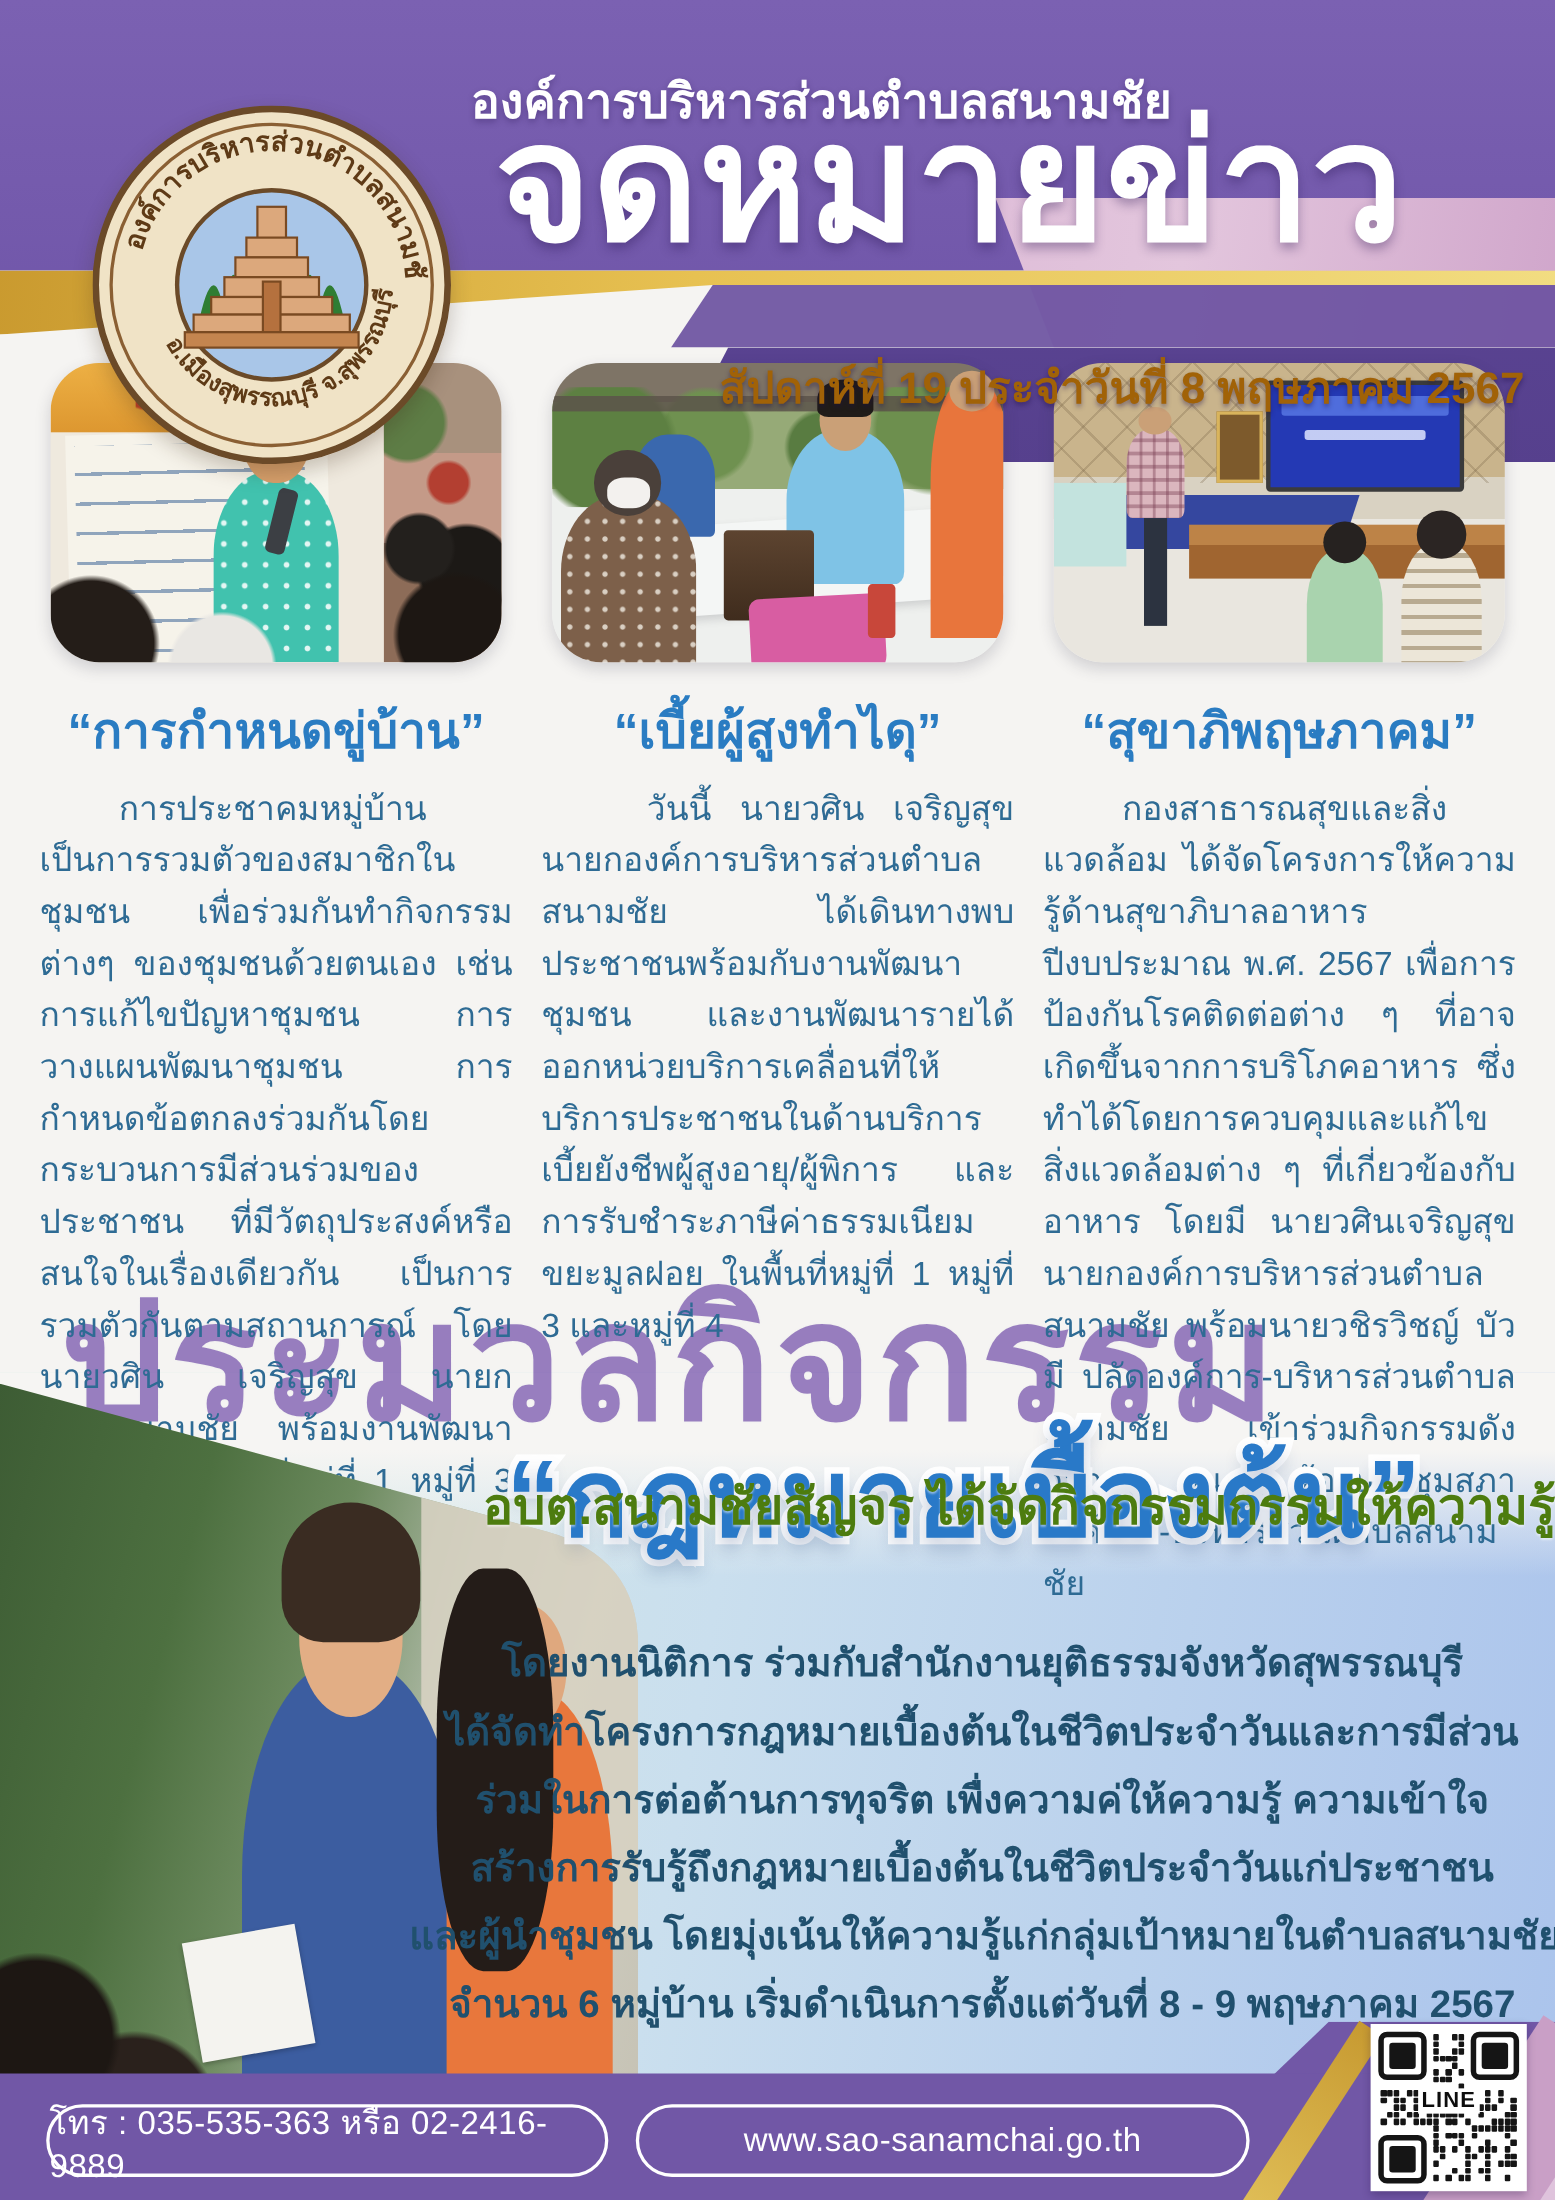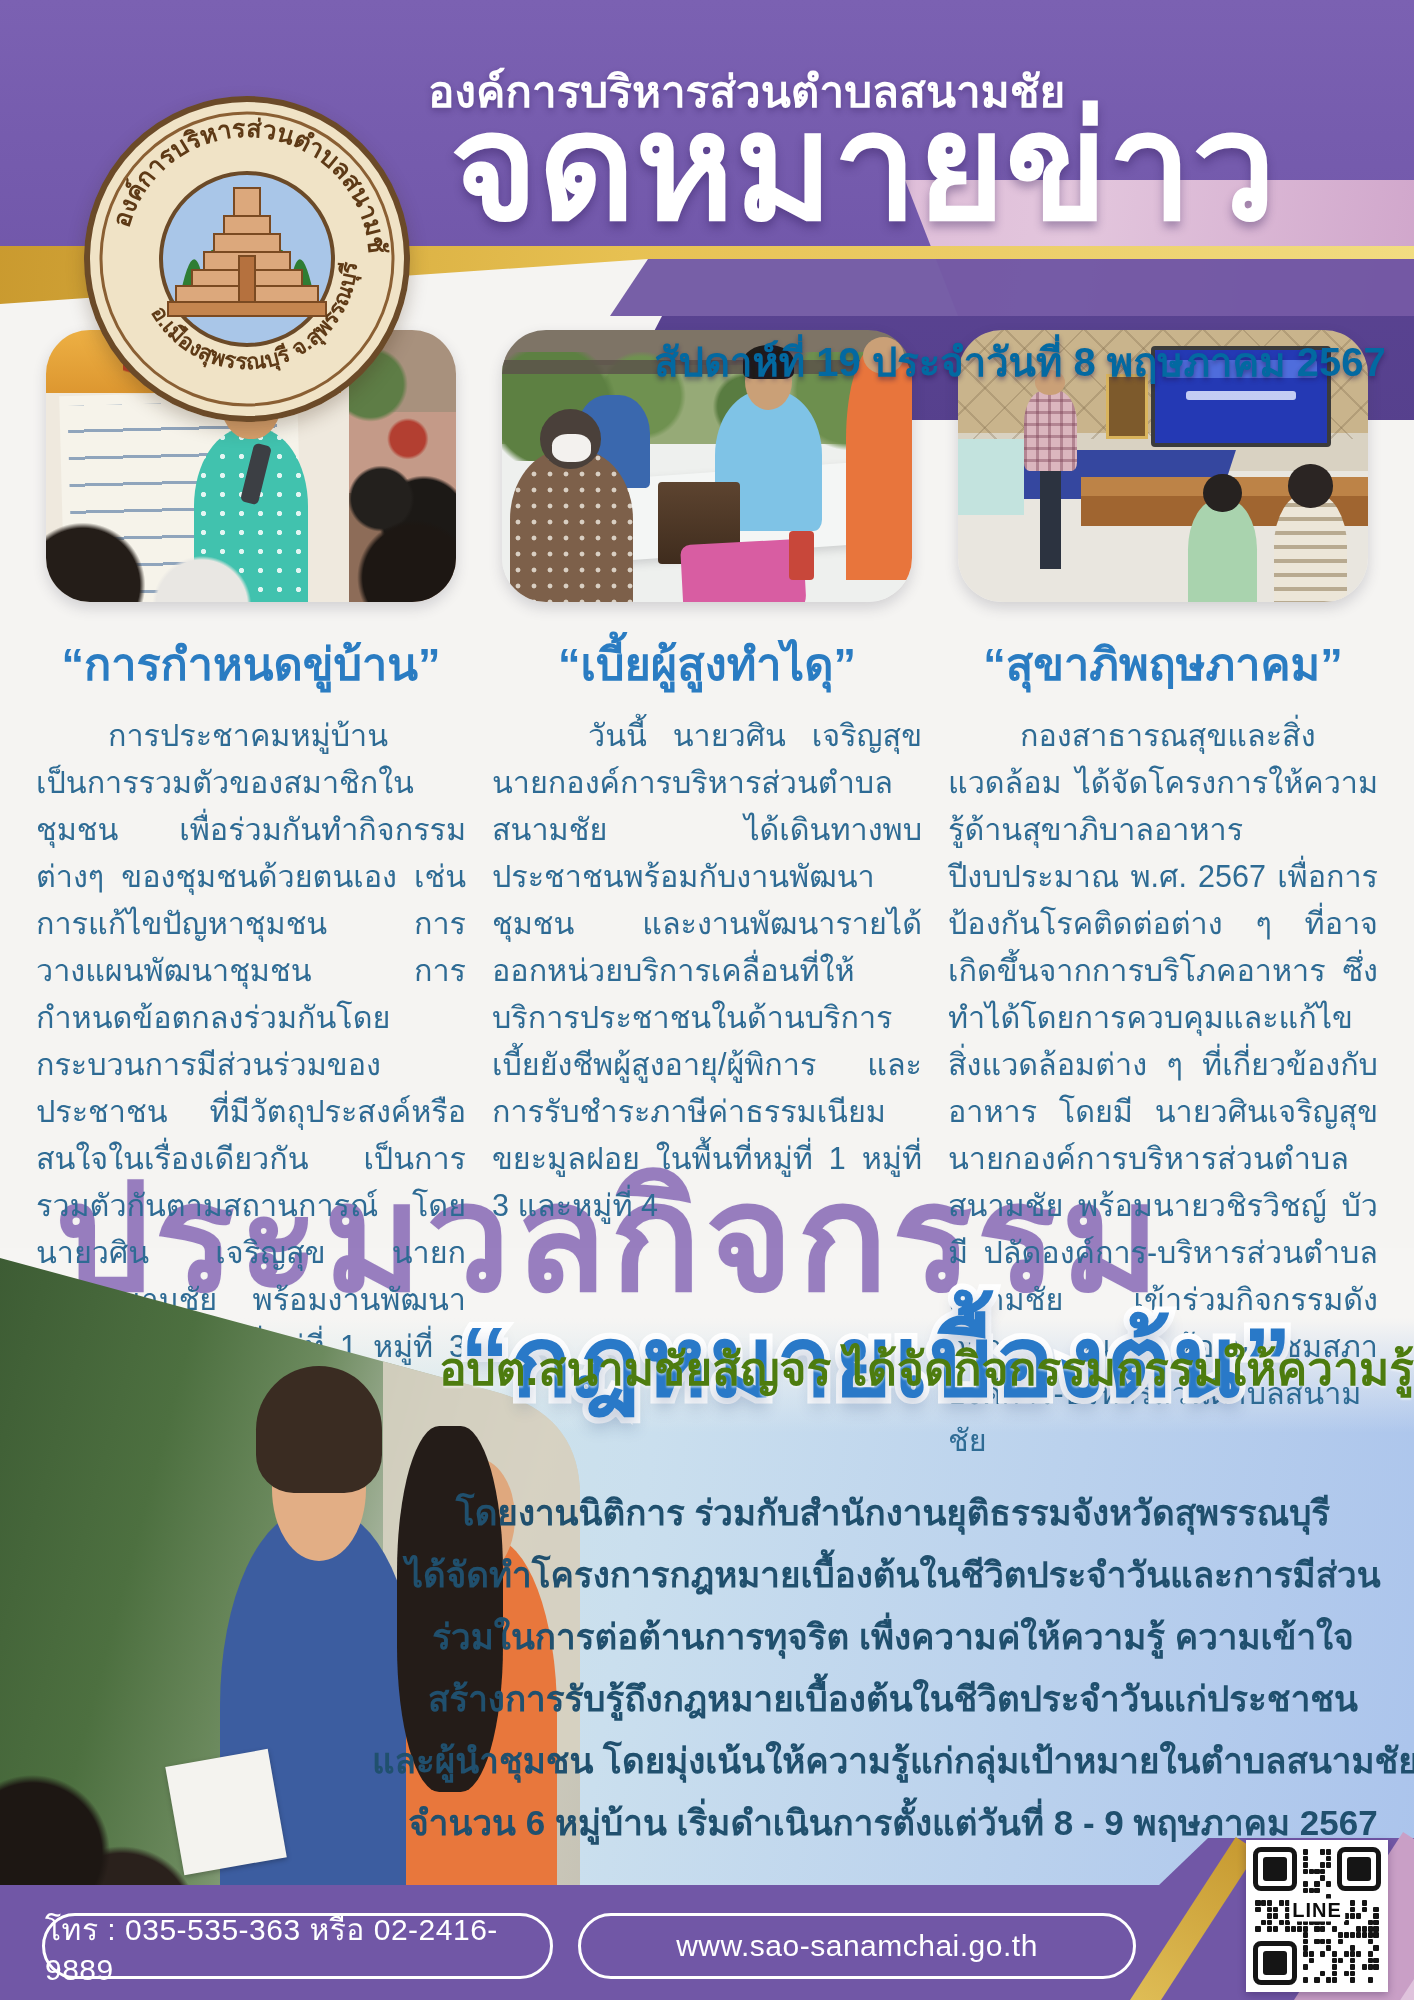--- a/index.html
+++ b/index.html
@@ -16,22 +16,22 @@
   .h-gold{background:linear-gradient(95deg,#c9992e 0%,#e7c152 45%,#f2dd82 100%);
           clip-path:polygon(0 246px,1414px 246px,1414px 259px,648px 259px,0 304px);}
   .h-midpurple{background:#6b51a1;clip-path:polygon(648px 259px,1414px 259px,1414px 316px,610px 316px);opacity:.92;}
   .h-dateband{background:linear-gradient(180deg,#5f4899 0%,#56408d 100%);
           clip-path:polygon(662px 316px,1414px 316px,1414px 420px,608px 420px);}
   .org-name{left:428px;top:56px;width:900px;color:#fff;font-size:44px;font-weight:bold;
             text-shadow:0 3px 6px rgba(40,20,80,.35);z-index:6;}
   .big-title{left:450px;top:88px;width:960px;color:#fff;font-size:150px;line-height:1.05;
              font-family:"DejaVu Serif","Liberation Serif",serif;font-weight:bold;
              text-shadow:0 6px 10px rgba(40,20,80,.35);z-index:6;white-space:nowrap;}
-  .issue-line{left:640px;top:323px;width:760px;height:78px;display:flex;align-items:center;justify-content:center;
-              color:#0369a1;font-size:40px;font-weight:bold;text-shadow:0 3px 5px rgba(30,15,70,.45);z-index:6;}
+  .issue-line{left:640px;top:313px;width:760px;height:78px;display:flex;align-items:center;justify-content:center;
+              color:#a16207;font-size:40px;font-weight:bold;text-shadow:0 3px 5px rgba(30,15,70,.45);z-index:6;}
 
   
   .logo{left:84px;top:96px;width:326px;height:326px;z-index:7;border-radius:50%;
         box-shadow:0 8px 18px rgba(60,40,20,.25);}
   .logo svg{display:block;}
 
   
   .watermark{left:55px;top:1118px;width:1200px;color:#4c1d95;opacity:.55;font-size:150px;font-weight:800;
              white-space:nowrap;z-index:1;letter-spacing:4px;text-shadow:0 0 2px rgba(200,205,215,.4);}
 

